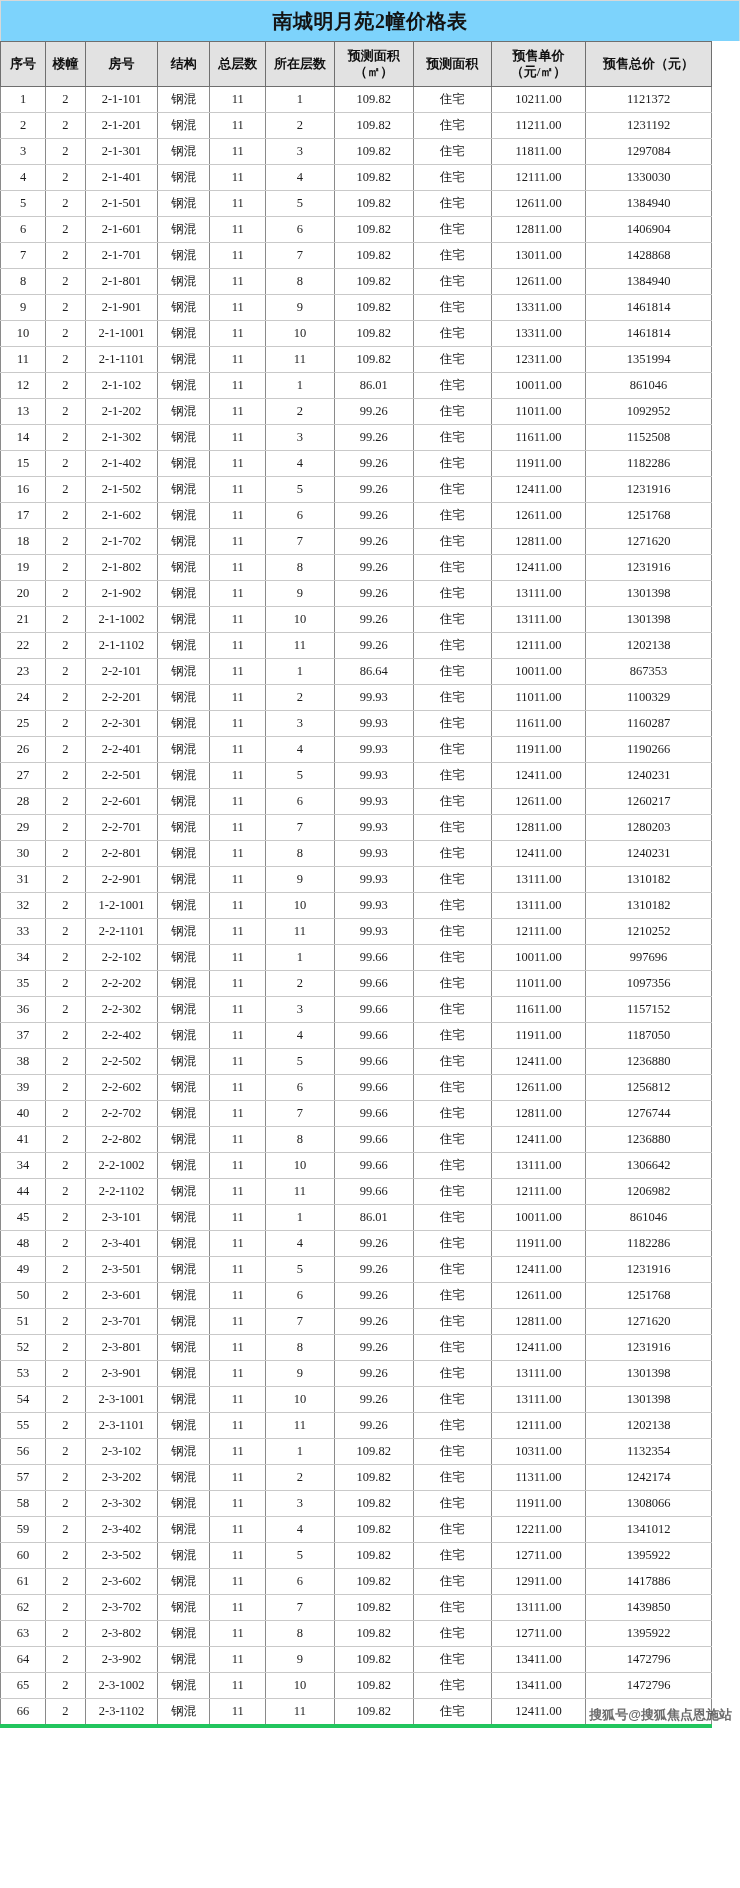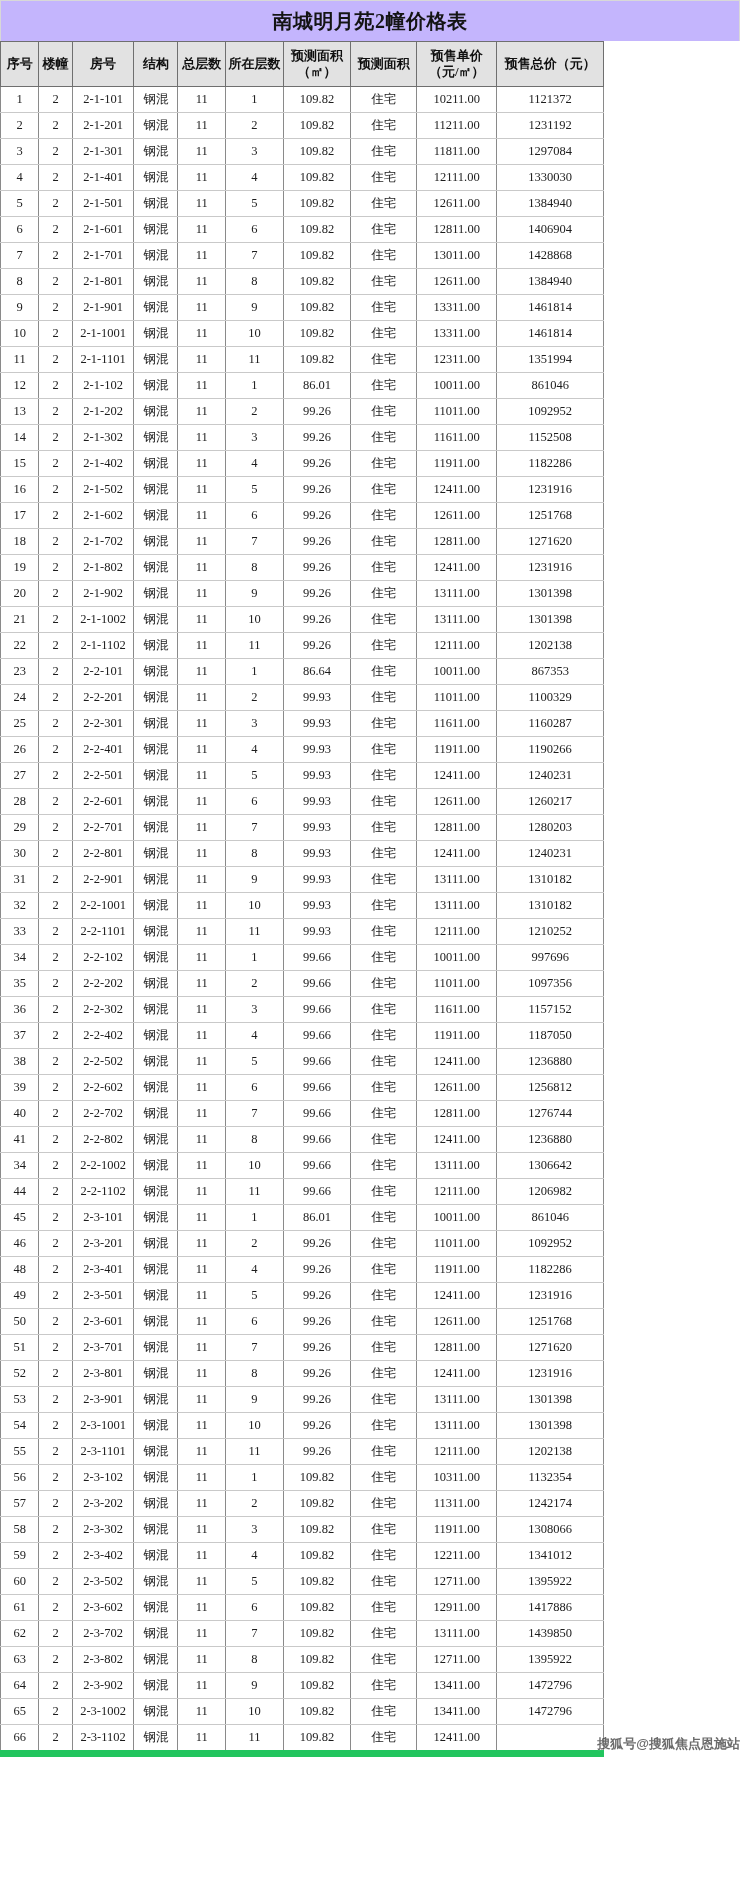--- a/index.html
+++ b/index.html
@@ -16,36 +16,36 @@
   .sheet {
     width: 740px;
     position: relative;
     box-sizing: border-box;
   }
   .title-bar {
     height: 41px;
     display: flex;
     align-items: center;
     justify-content: center;
-    background: #c4b5fd;
+    background: #7dd3fc;
     border-top: 1px solid #d8d8d8;
     border-left: 1px solid #d8d8d8;
     border-right: 1px solid #d8d8d8;
     box-sizing: border-box;
   }
   .title-text {
     font-size: 20px;
     font-weight: bold;
     letter-spacing: 0.5px;
     color: #141414;
     font-family: "Liberation Serif", "DejaVu Serif", serif;
   }
   table.price-table {
     border-collapse: collapse;
-    width: 604px;
+    width: 712px;
     table-layout: fixed;
     font-size: 11.5px;
   }
   table.price-table th,
   table.price-table td {
     border: 1px solid #7d7d7d;
     text-align: center;
     vertical-align: middle;
     padding: 0;
     font-weight: normal;
@@ -65,39 +65,39 @@
     height: 25px;
     font-size: 12.5px;
     color: #1c1c1c;
     background: #ffffff;
     border-left: 1px solid #8a8a8a;
     border-right: 1px solid #8a8a8a;
     border-top: 1px solid #c9c9c9;
     border-bottom: 1px solid #c9c9c9;
   }
   table.price-table tbody tr:first-child td { border-top: 1px solid #6f6f6f; }
-  table.price-table tbody tr:last-child td { border-bottom: 7px solid #22c55e; }
+  table.price-table tbody tr:last-child td { border-bottom: 4px solid #22c55e; }
 
   .c-seq   { width: 33px; }
   .c-bldg  { width: 29px; }
   .c-room  { width: 53px; }
   .c-struct{ width: 38px; }
   .c-floors{ width: 41px; }
   .c-onfl  { width: 50px; }
   .c-area  { width: 58px; }
   .c-use   { width: 57px; }
   .c-unit  { width: 69px; }
   .c-total { width: 92px; }
 
   .hdr-two-line { display: block; line-height: 1.2; }
   .cjk { font-family: "Liberation Serif", "DejaVu Serif", serif; }
 
   .watermark {
     position: absolute;
-    right: 0;
+    right: 8px;
     bottom: 4px;
     font-size: 13px;
     font-weight: bold;
     color: #4a4a4a;
     opacity: 0.82;
     letter-spacing: 0px;
     white-space: nowrap;
     pointer-events: none;
     text-shadow: 0 0 1px rgba(255,255,255,0.9);
     font-family: "Liberation Sans", "DejaVu Sans", sans-serif;
@@ -530,21 +530,21 @@
           <td>11</td>
           <td>9</td>
           <td>99.93</td>
           <td class="cjk">住宅</td>
           <td>13111.00</td>
           <td>1310182</td>
         </tr>
         <tr>
           <td>32</td>
           <td>2</td>
-          <td>2-2-1001</td>
+          <td>1-2-1001</td>
           <td class="cjk">钢混</td>
           <td>11</td>
           <td>10</td>
           <td>99.93</td>
           <td class="cjk">住宅</td>
           <td>13111.00</td>
           <td>1310182</td>
         </tr>
         <tr>
           <td>33</td>
@@ -682,32 +682,20 @@
           <td>45</td>
           <td>2</td>
           <td>2-3-101</td>
           <td class="cjk">钢混</td>
           <td>11</td>
           <td>1</td>
           <td>86.01</td>
           <td class="cjk">住宅</td>
           <td>10011.00</td>
           <td>861046</td>
-        </tr>
-        <tr>
-          <td>46</td>
-          <td>2</td>
-          <td>2-3-201</td>
-          <td class="cjk">钢混</td>
-          <td>11</td>
-          <td>2</td>
-          <td>99.26</td>
-          <td class="cjk">住宅</td>
-          <td>11011.00</td>
-          <td>1092952</td>
         </tr>
         <tr>
           <td>48</td>
           <td>2</td>
           <td>2-3-401</td>
           <td class="cjk">钢混</td>
           <td>11</td>
           <td>4</td>
           <td>99.26</td>
           <td class="cjk">住宅</td>

